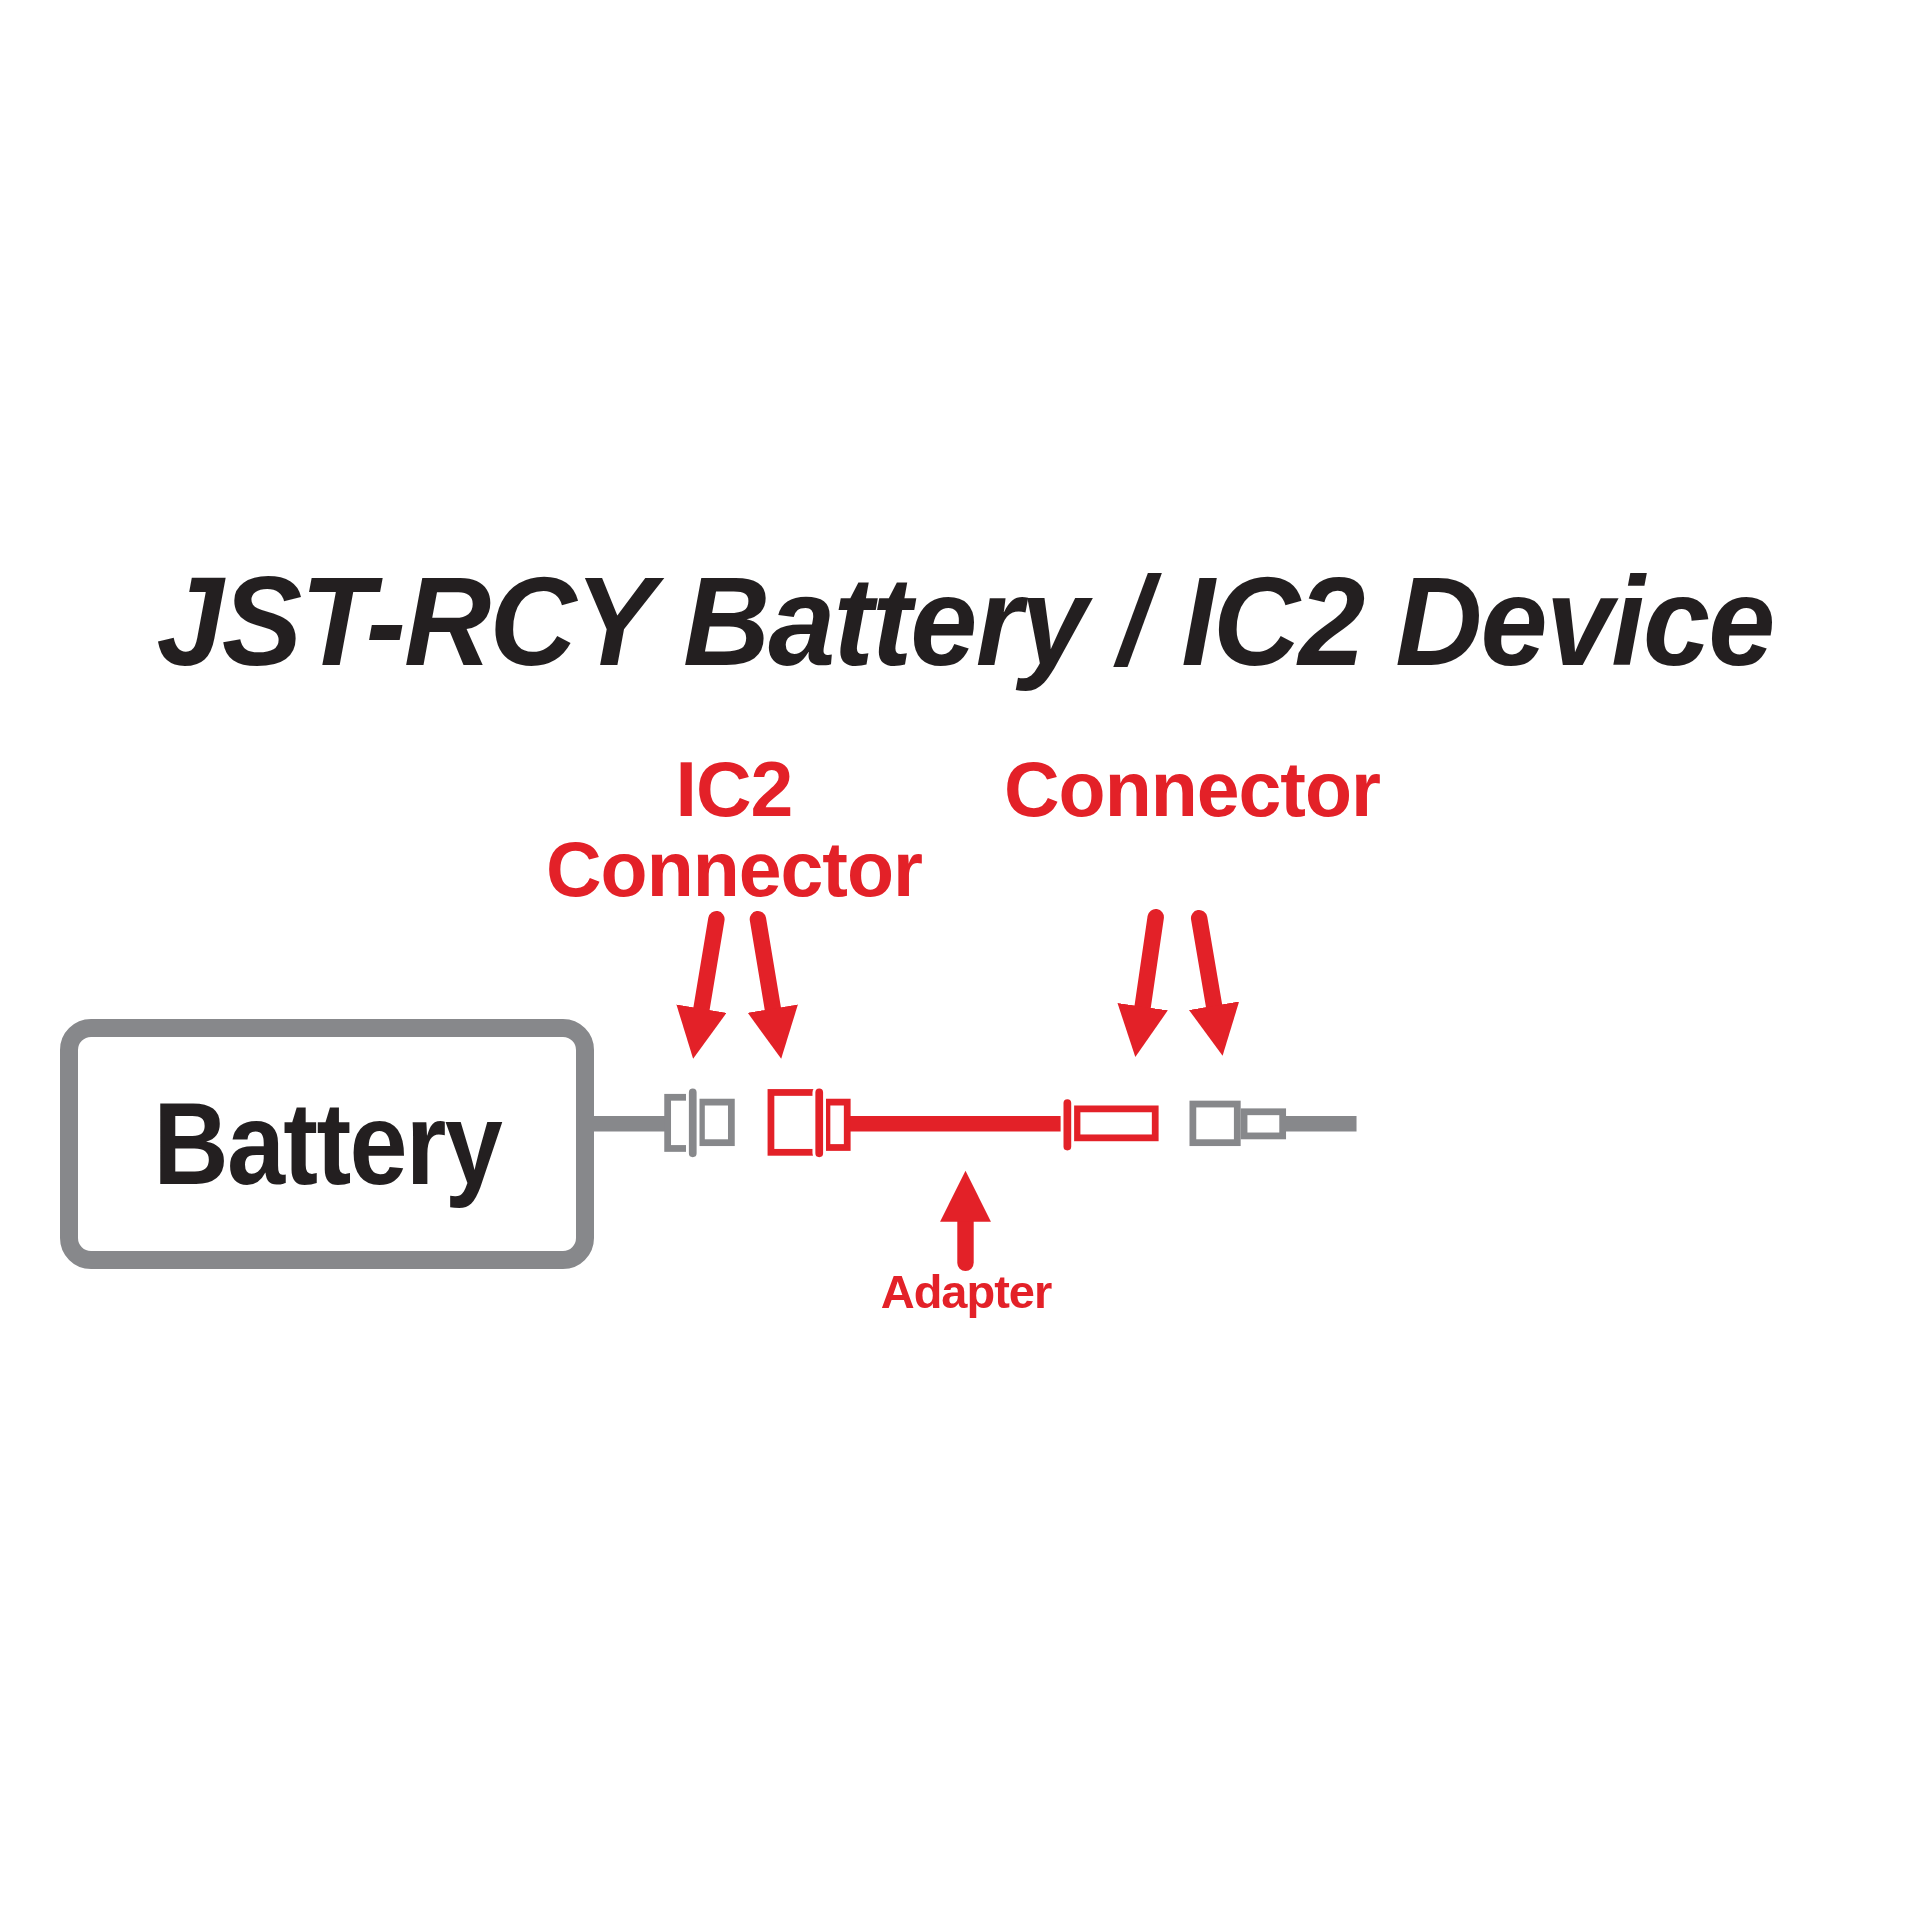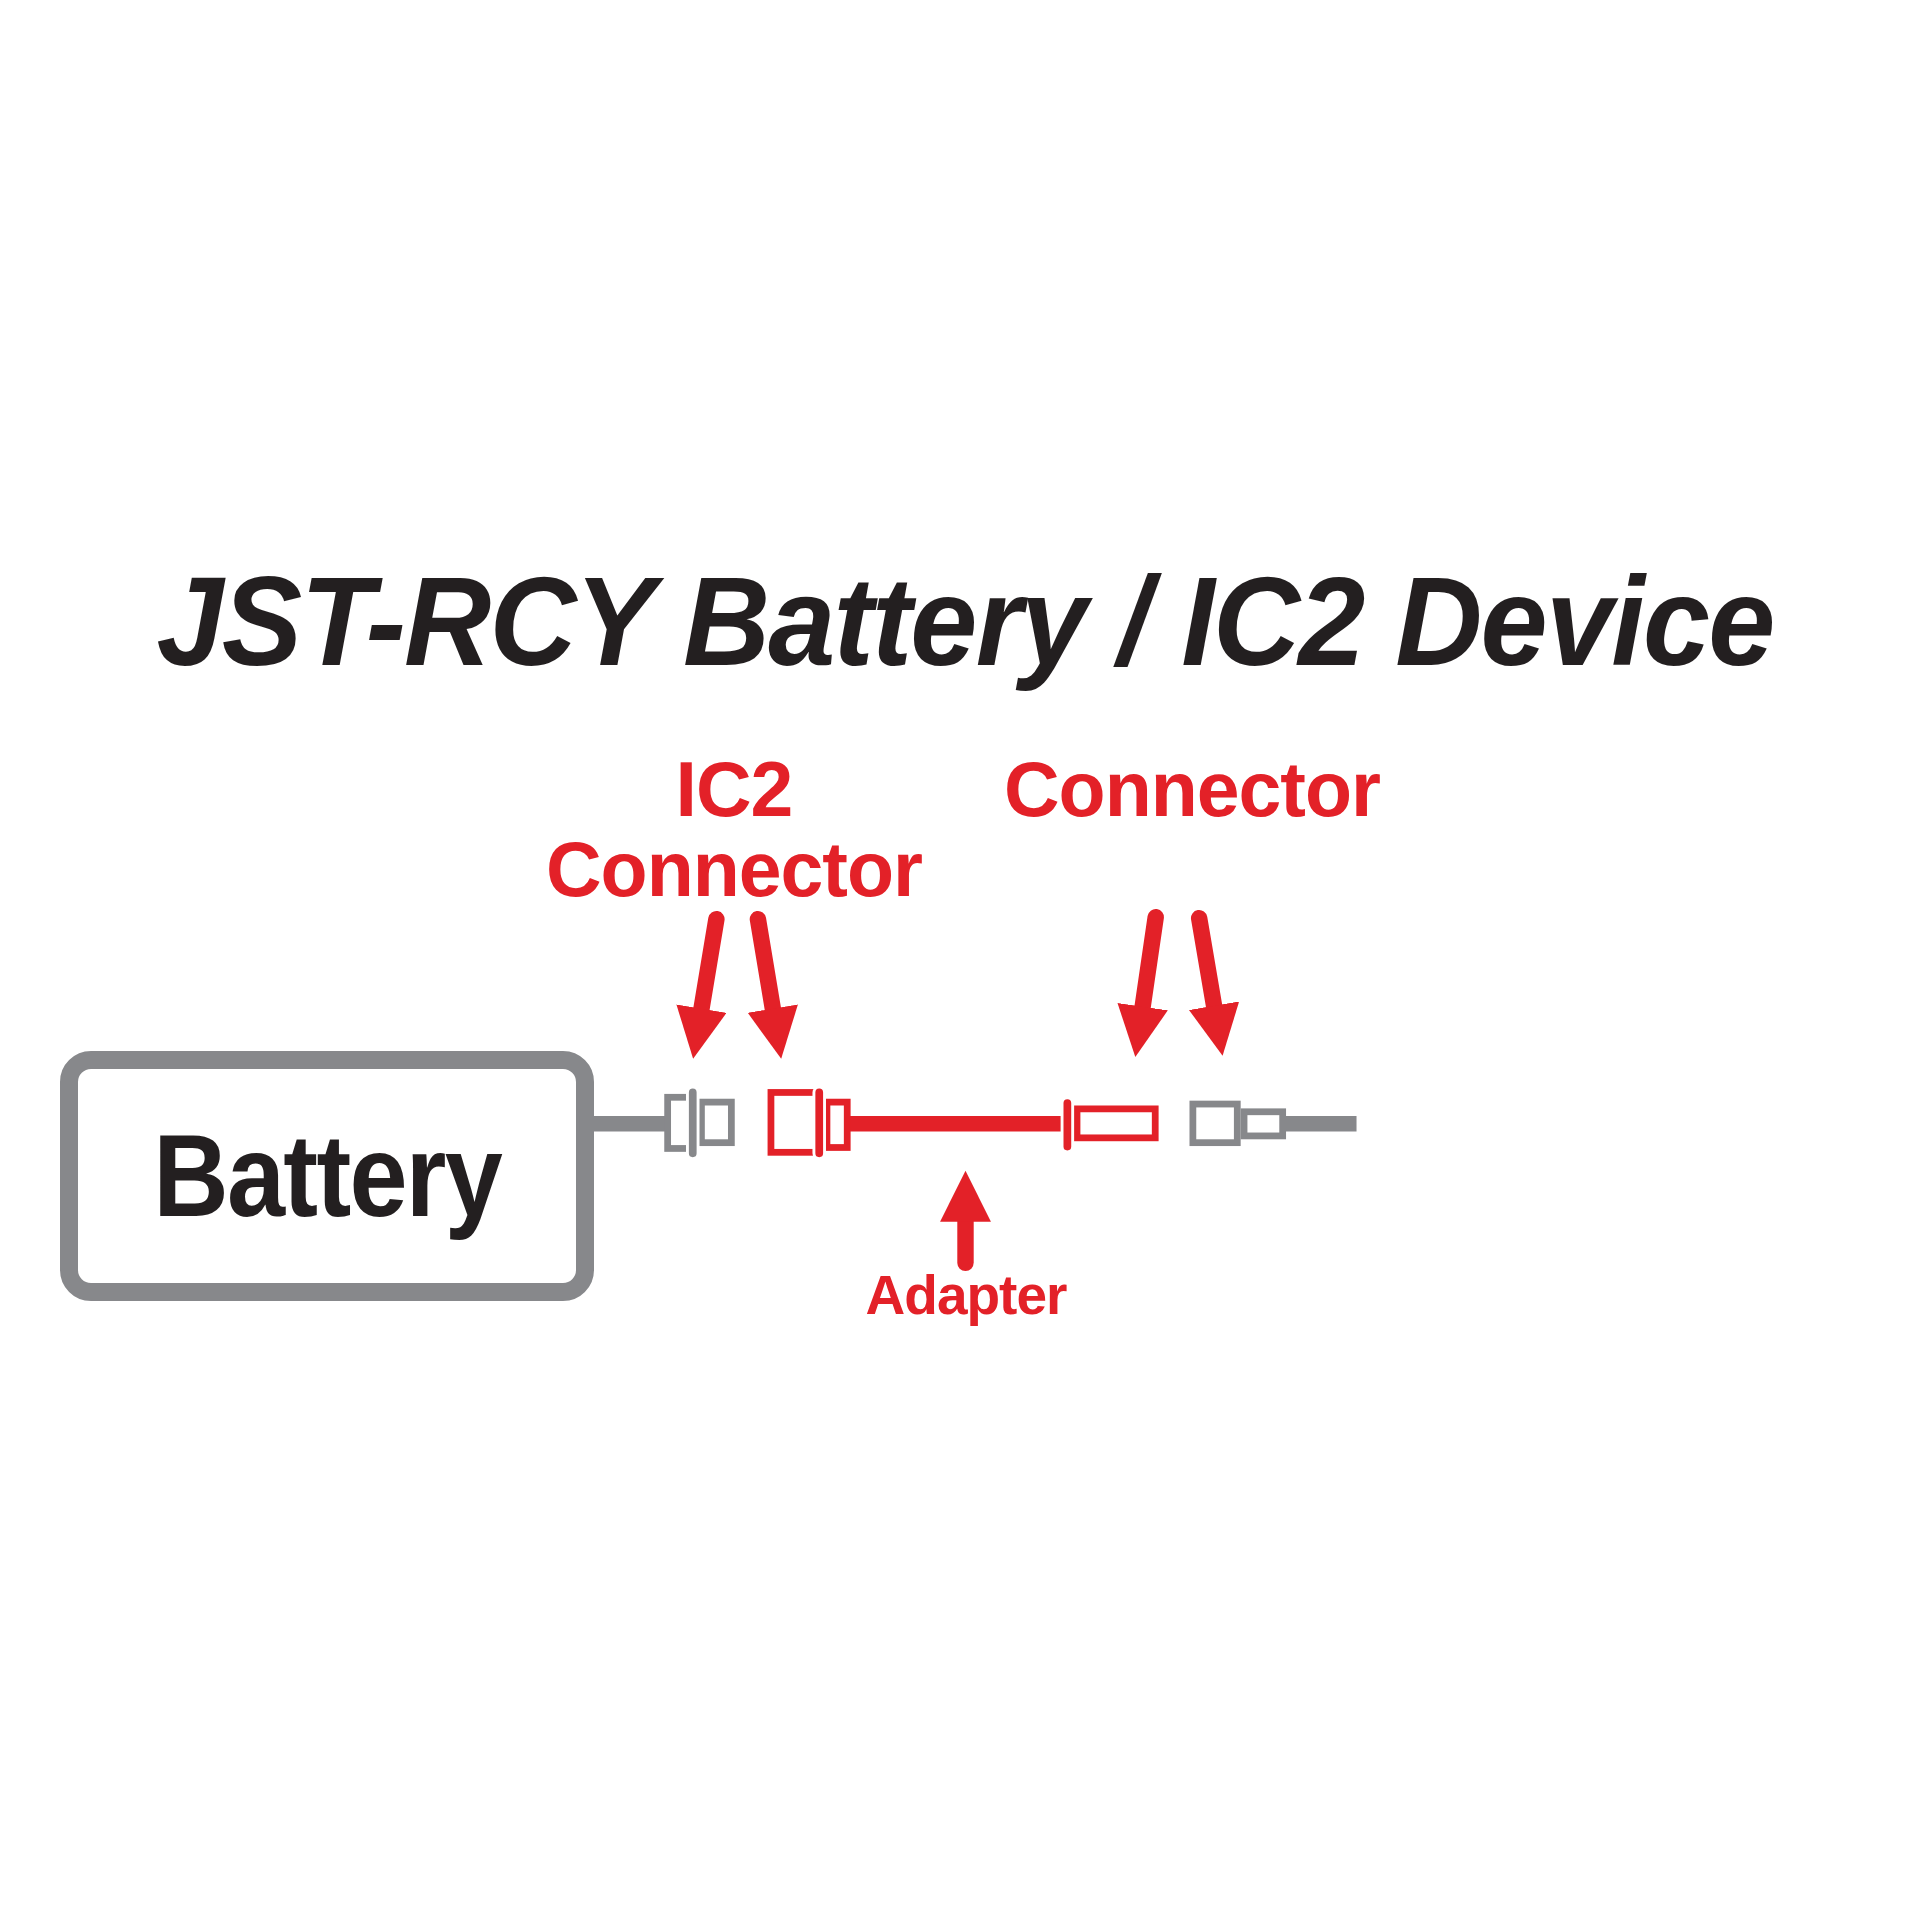--- a/index.html
+++ b/index.html
@@ -40,41 +40,41 @@
   }
   .devbox .devlabel{
     font-weight:bold;
     font-size:116px;
     color:var(--black);
     letter-spacing:-1.9px;
     white-space:nowrap;
     transform:scaleX(0.9);
     transform-origin:center;
   }
-  #battery-box{left:60px;top:1019px;width:534px;height:250px;margin-top:32px;}
+  #battery-box{left:60px;top:1019px;width:534px;height:250px;}
   #charger-box{left:1350px;top:974px;width:518px;height:337px;}
   
   .callout{
     top:749px;
     transform:translateX(-50%);
     text-align:center;
     font-weight:bold;
     font-size:77px;
     line-height:80px;
     color:var(--red);
     letter-spacing:-1px;
     white-space:nowrap;
   }
   #ic2-label{left:734px;}
   #jst-label{left:1192px;}
   .adapter{
     left:966px;top:1268px;
     transform:translateX(-50%);
     font-weight:bold;
-    font-size:55px;
+    font-size:47px;
     line-height:1;
     color:var(--red);
     letter-spacing:-1px;
     white-space:nowrap;
   }
   
   svg{position:absolute;left:0;top:0;}
   .wire-gray{stroke:var(--gray);stroke-width:16;fill:none;}
   .wire-red{stroke:var(--red);stroke-width:16;fill:none;}
   .shell-gray{fill:var(--white);stroke:var(--gray);stroke-width:7;}

